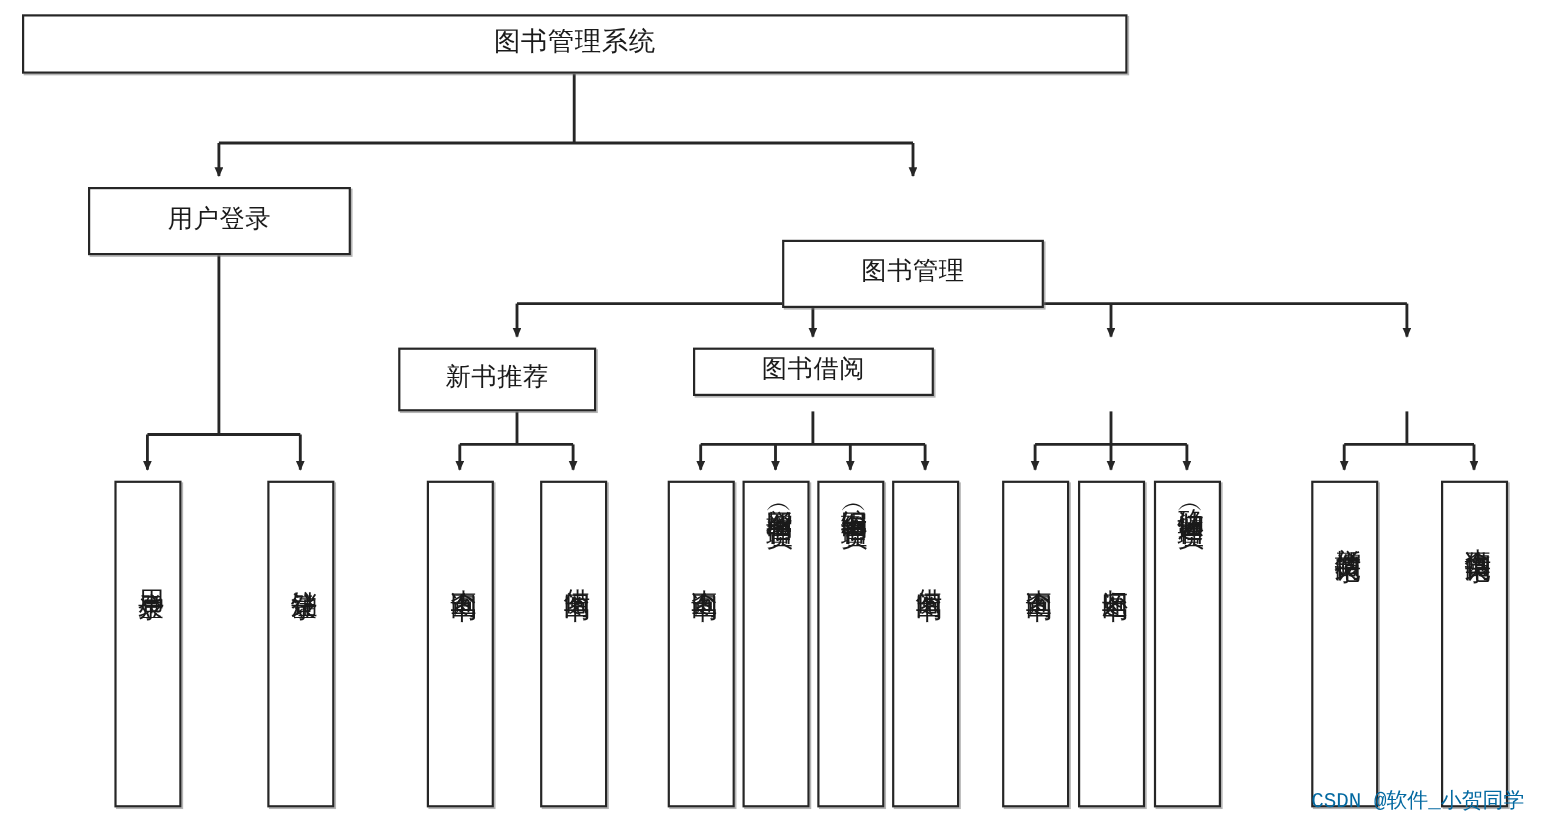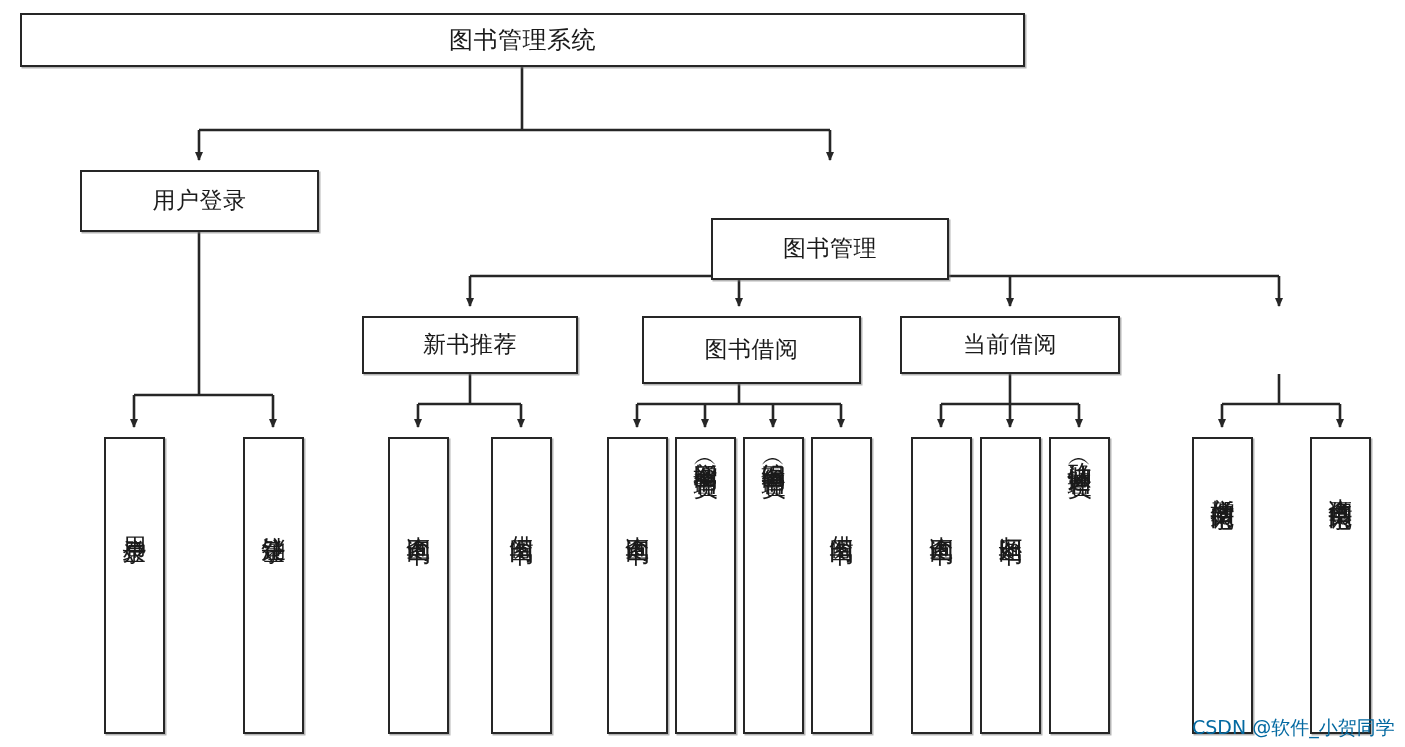--- a/index.html
+++ b/index.html
@@ -10,20 +10,21 @@
   }
   body {
     font-family: "DejaVu Sans", "Liberation Sans", sans-serif;
   }
   #diagram-root {
     position: relative;
     width: 1405px;
     height: 747px;
     background: #ffffff;
     overflow: hidden;
+    font-family: Liberation Mono, monospace;
   }
   svg.edges {
     position: absolute;
     left: 0;
     top: 0;
     width: 1405px;
     height: 747px;
     pointer-events: none;
   }
   .node {
@@ -131,28 +132,25 @@
     <span class="label">图书管理系统</span>
   </div>
 
   <div class="node h" style="left:80px; top:170px; width:239px; height:62px;">
     <span class="label">用户登录</span>
   </div>
   <div class="node h" style="left:711px; top:170px; width:238px; height:62px;margin-top:48px;">
     <span class="label">图书管理</span>
   </div>
 
-  <div class="node h" style="left:362px; top:316px; width:216px; height:58px;">
+  <div class="node h" style="left:362px; top:316px; width:180px; height:58px;">
     <span class="label">新书推荐</span>
   </div>
-  <div class="node h" style="left:630px; top:316px; width:219px; height:68px;margin-left:12px;">
+  <div class="node h" style="left:630px; top:316px; width:219px; height:44px;">
     <span class="label">图书借阅</span>
-  </div>
-  <div class="node h" style="left:900px; top:316px; width:220px; height:58px;">
-    <span class="label">当前借阅</span>
   </div>
 
   <div class="node v" style="left:104px; top:437px; width:61px; height:297px; padding-top:78px;">
     <span class="label">用户登录</span>
   </div>
   <div class="node v" style="left:243px; top:437px; width:61px; height:297px; padding-top:78px;">
     <span class="label">注销登录</span>
   </div>
 
   <div class="node v" style="left:388px; top:437px; width:61px; height:297px; padding-top:78px;">

